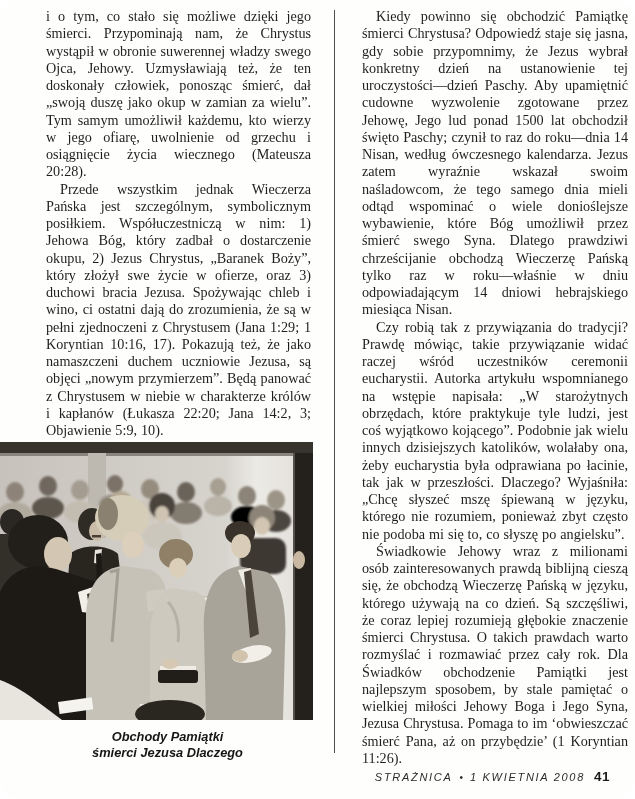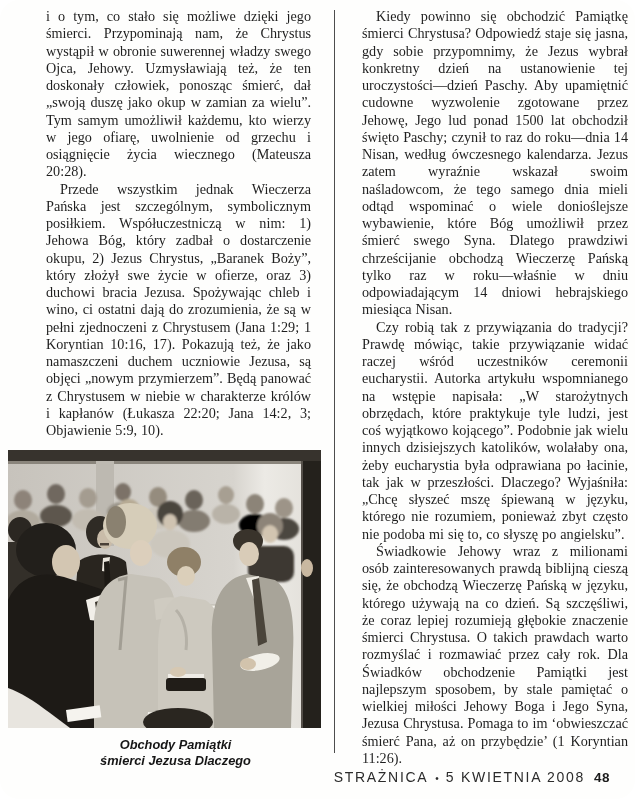--- a/index.html
+++ b/index.html
@@ -9,32 +9,32 @@
   }
   .col{position:absolute;top:8px;}
   .col-left{left:46px;width:265px;}
   .col-right{left:362px;width:266px;}
   .body-text{
     margin:0;font-size:14.2px;line-height:17.25px;text-align:justify;
     hyphens:auto;-webkit-hyphens:auto;word-spacing:0.4px;
   }
   .body-text.indent{text-indent:14px;}
   .column-rule{position:absolute;left:334px;top:10px;width:1px;height:743px;background:#4d4d4d;}
-  .photo-figure{position:absolute;left:0;top:442px;margin:8px;width:313px;}
+  .photo-figure{position:absolute;left:0;top:442px;margin:0;width:313px;}
   .photo-figure svg{display:block;}
   .photo-caption{
     margin-top:9px;padding-left:22px;text-align:center;
     font-family:"Liberation Sans",sans-serif;font-style:italic;font-weight:bold;
     font-size:12.8px;line-height:16px;color:#161616;
   }
   .footer{
     position:absolute;top:769px;right:25px;display:flex;align-items:baseline;
     font-family:"Liberation Sans",sans-serif;color:#2b2b2b;
   }
-  .footer .meta{font-size:14px;letter-spacing:1.7px;}
+  .footer .meta{font-size:11px;letter-spacing:1.7px;font-style:italic;}
   .footer .sep{margin:0 7px;font-size:10px;}
   .footer .page-num{margin-left:9px;font-size:13.5px;font-weight:bold;letter-spacing:.5px;color:#1c1c1c;}
 </style>
 </head>
 <body>
 
 <div class="page">
 
   <div class="col col-left">
     <p class="body-text">i o tym, co stało się możliwe dzięki jego śmierci. Przypominają nam, że Chrystus wystąpił w obronie suwerennej władzy swego Ojca, Jehowy. Uzmysławiają też, że ten doskonały człowiek, ponosząc śmierć, dał „swoją duszę jako okup w zamian za wielu”. Tym samym umożliwił każdemu, kto wierzy w jego ofiarę, uwolnienie od grzechu i osiągnięcie życia wiecznego (Mateusza 20:28).</p>
@@ -159,17 +159,17 @@
     </svg>
     <figcaption class="photo-caption">
       <span>Obchody Pamiątki</span><br>
       <span>śmierci Jezusa Dlaczego</span>
     </figcaption>
   </figure>
 
   <div class="footer">
     <span class="meta">STRAŻNICA</span>
     <span class="sep">•</span>
-    <span class="meta">5 KWIETNIA 2008</span>
-    <span class="page-num">48</span>
+    <span class="meta">1 KWIETNIA 2008</span>
+    <span class="page-num">41</span>
   </div>
 
 </div>
 
 </body></html>

